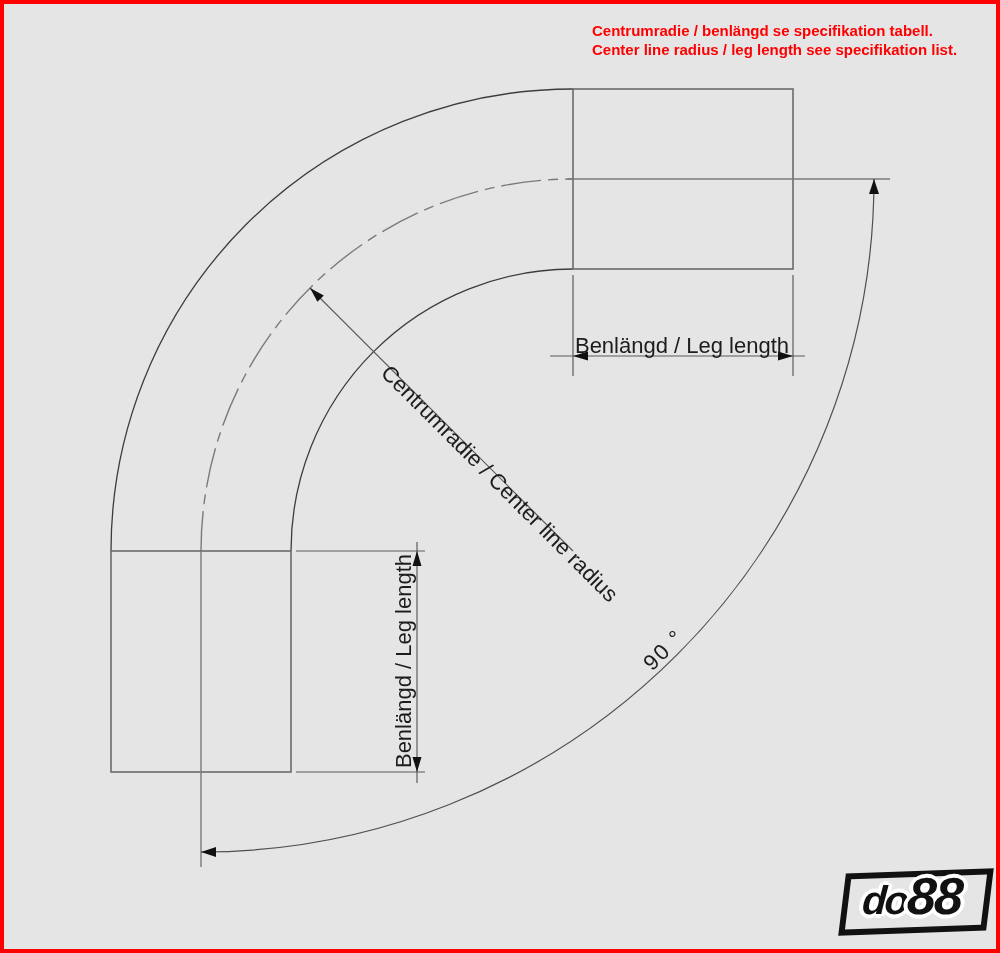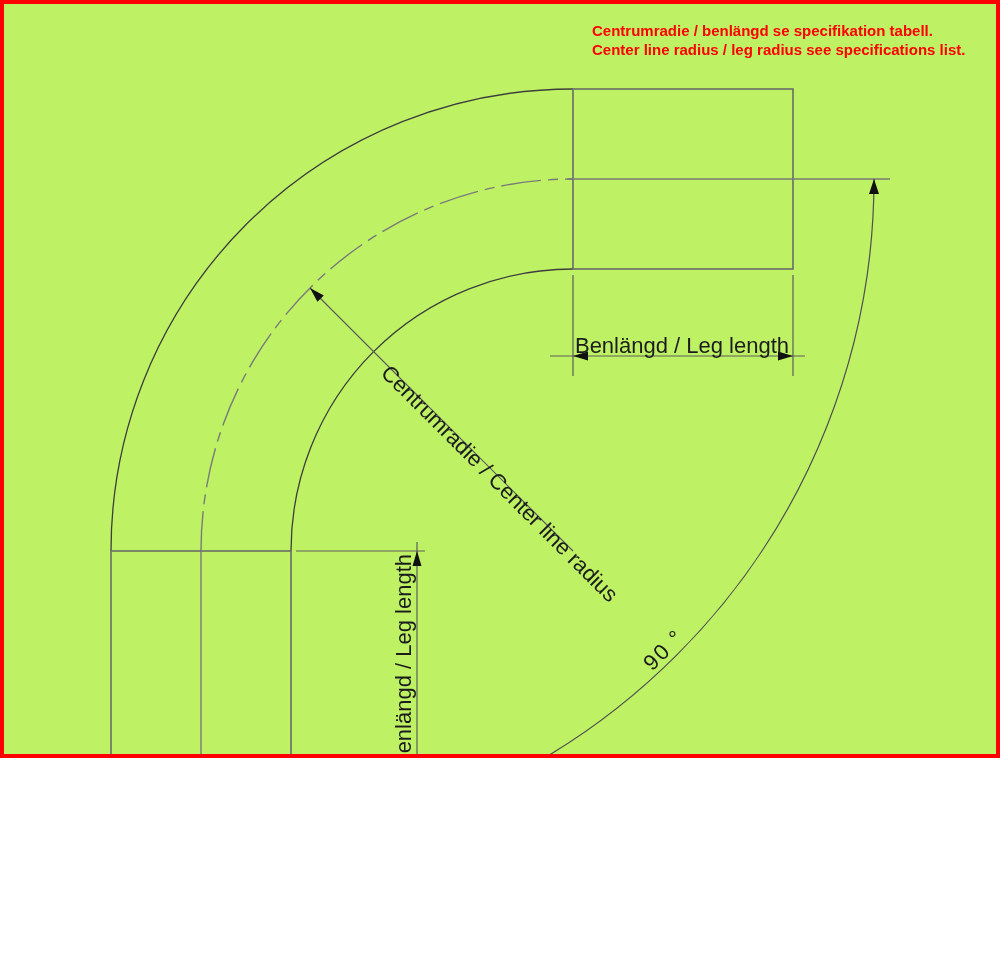--- a/index.html
+++ b/index.html
@@ -1,22 +1,22 @@
 <!DOCTYPE html>
 <html><head>
 <meta charset="utf-8">
 <style>
   html, body { margin: 0; padding: 0; background: #ffffff; }
   .canvas {
     position: relative;
     width: 1000px;
-    height: 758px;
+    height: 953px;
     box-sizing: border-box;
     border: 4px solid #ff0000;
-    background: #bef264;
+    background: #e5e5e5;
     font-family: "Liberation Sans", sans-serif;
     overflow: hidden;
   }
   .drawing-svg { position: absolute; left: 0; top: 0; width: 992px; height: 945px; }
 
   .note {
     position: absolute;
     left: 588px;
     top: 17px;
     color: #ff0000;
@@ -131,21 +131,21 @@
     <path d="M 413 538 V 779" fill="none" stroke="#5c5c5c" stroke-width="1.2"></path>
     <polygon points="413,547 408.5,562 417.5,562" fill="#111111"></polygon>
     <polygon points="413,768 408.5,753 417.5,753" fill="#111111"></polygon>
 
     <path d="M 569 547 L 306 284" fill="none" stroke="#5c5c5c" stroke-width="1.2"></path>
     <polygon points="306,284 313.4,297.8 319.8,291.4" fill="#111111"></polygon>
   </svg>
 
   <div class="note">
     <div>Centrumradie / benlängd se specifikation tabell.</div>
-    <div>Center line radius / leg radius see specifications list.</div>
+    <div>Center line radius / leg length see specifikation list.</div>
   </div>
 
   <div class="cad-label dim-h-label">Benlängd / Leg length</div>
 
   <div class="cad-label dim-v-label">Benlängd / Leg length</div>
 
   <div class="cad-label dim-r-label">Centrumradie / Center line radius</div>
 
   <div class="cad-label angle-label">90 °</div>
 

